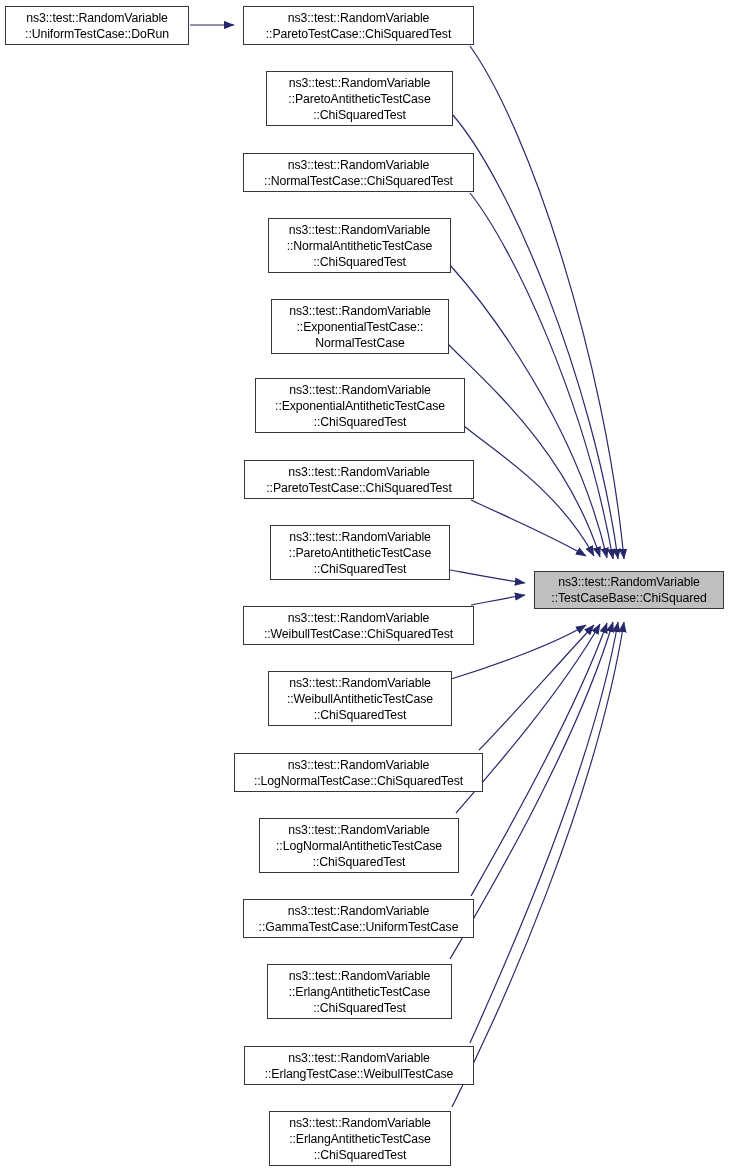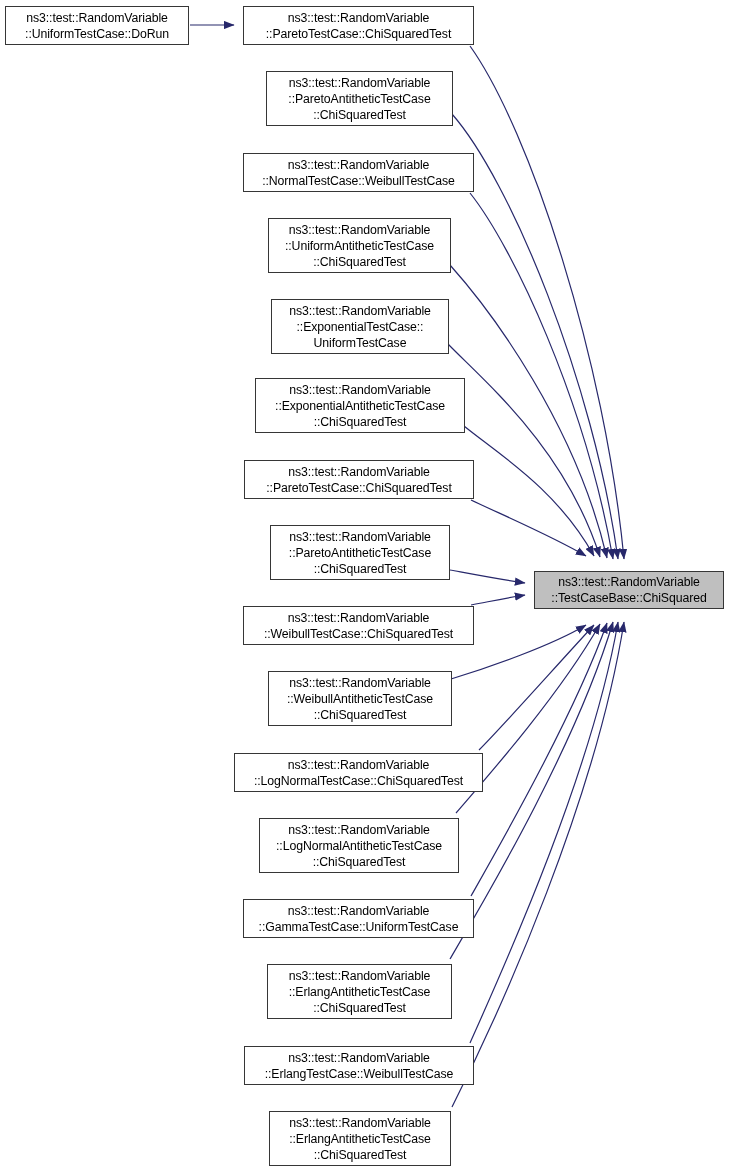--- a/index.html
+++ b/index.html
@@ -94,31 +94,31 @@
         <span class="node-line">ns3::test::RandomVariable</span>
         <span class="node-line">::ParetoTestCase::ChiSquaredTest</span>
       </div>
       <div class="graph-node" style="left: 266px; top: 71px; width: 187px; height: 55px; border-color: rgb(54, 54, 54); background: rgb(255, 255, 255); color: rgb(0, 0, 0);">
         <span class="node-line">ns3::test::RandomVariable</span>
         <span class="node-line">::ParetoAntitheticTestCase</span>
         <span class="node-line">::ChiSquaredTest</span>
       </div>
       <div class="graph-node" style="left: 243px; top: 153px; width: 231px; height: 39px; border-color: rgb(54, 54, 54); background: rgb(255, 255, 255); color: rgb(0, 0, 0);">
         <span class="node-line">ns3::test::RandomVariable</span>
-        <span class="node-line">::NormalTestCase::WeibullTestCase</span>
+        <span class="node-line">::NormalTestCase::ChiSquaredTest</span>
       </div>
       <div class="graph-node" style="left: 268px; top: 218px; width: 183px; height: 55px; border-color: rgb(54, 54, 54); background: rgb(255, 255, 255); color: rgb(0, 0, 0);">
         <span class="node-line">ns3::test::RandomVariable</span>
-        <span class="node-line">::UniformAntitheticTestCase</span>
+        <span class="node-line">::NormalAntitheticTestCase</span>
         <span class="node-line">::ChiSquaredTest</span>
       </div>
       <div class="graph-node" style="left: 271px; top: 299px; width: 178px; height: 55px; border-color: rgb(54, 54, 54); background: rgb(255, 255, 255); color: rgb(0, 0, 0);">
         <span class="node-line">ns3::test::RandomVariable</span>
         <span class="node-line">::ExponentialTestCase::</span>
-        <span class="node-line">UniformTestCase</span>
+        <span class="node-line">NormalTestCase</span>
       </div>
       <div class="graph-node" style="left: 255px; top: 378px; width: 210px; height: 55px; border-color: rgb(54, 54, 54); background: rgb(255, 255, 255); color: rgb(0, 0, 0);">
         <span class="node-line">ns3::test::RandomVariable</span>
         <span class="node-line">::ExponentialAntitheticTestCase</span>
         <span class="node-line">::ChiSquaredTest</span>
       </div>
       <div class="graph-node" style="left: 244px; top: 460px; width: 230px; height: 39px; border-color: rgb(54, 54, 54); background: rgb(255, 255, 255); color: rgb(0, 0, 0);">
         <span class="node-line">ns3::test::RandomVariable</span>
         <span class="node-line">::ParetoTestCase::ChiSquaredTest</span>
       </div>

